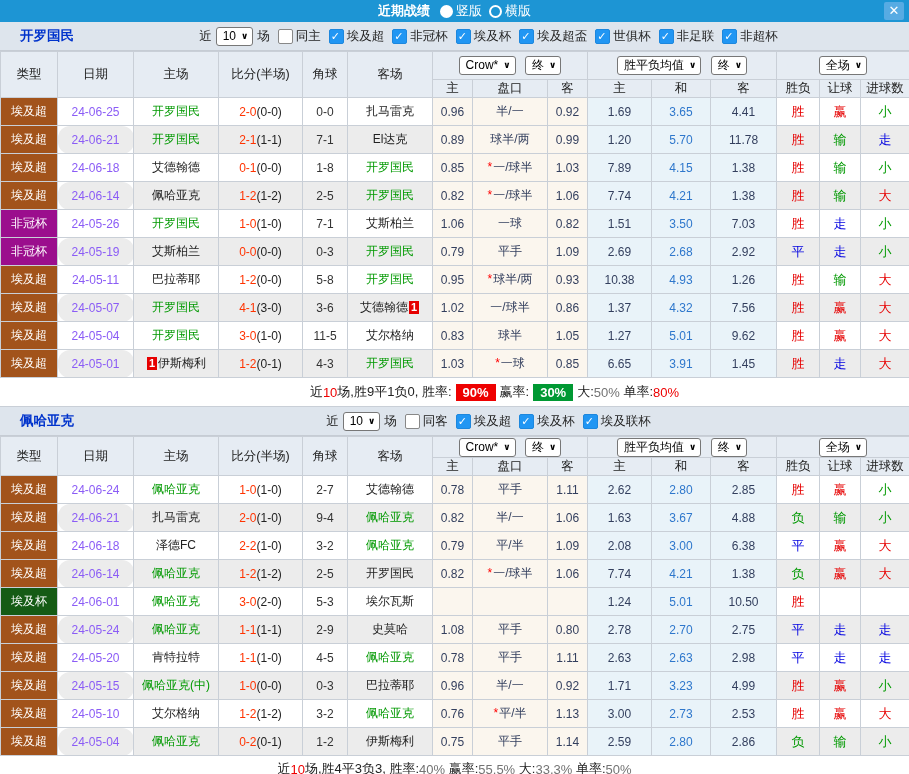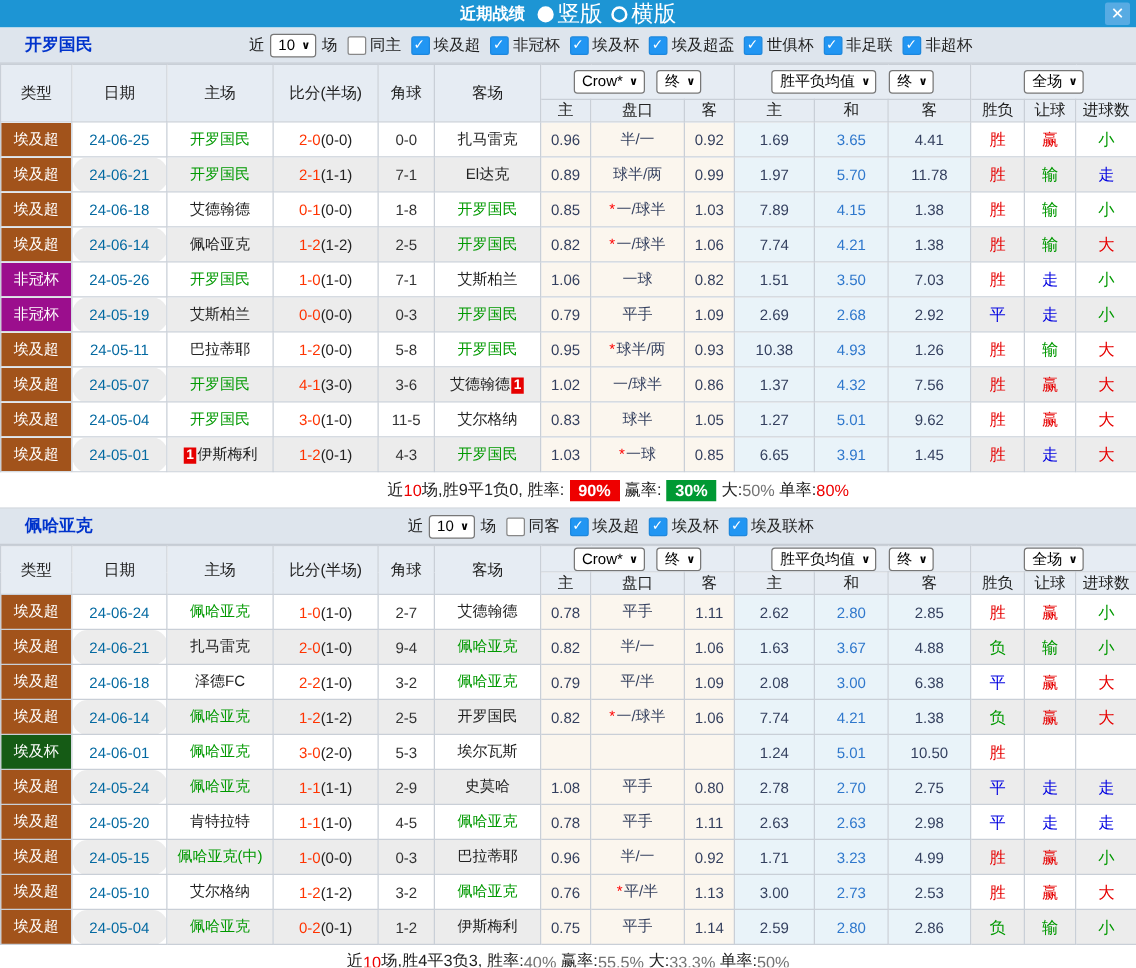--- a/index.html
+++ b/index.html
@@ -6,21 +6,21 @@
   .win{width:909px;height:774px;position:relative;background:#fff;
        font-family:"Liberation Sans","DejaVu Sans",sans-serif;overflow:hidden;}
 
   
   .titlebar{height:22px;background:#1d95d4;position:relative;display:flex;
             align-items:center;justify-content:center;color:#fff;}
   .title-text{font-weight:bold;font-size:13px;margin-right:3px;}
   .radio{display:inline-block;width:9px;height:9px;border:2px solid #fff;border-radius:50%;
          margin:0 3px 0 7px;cursor:pointer;flex:none;}
   .radio.checked{background:#fff;}
-  .radio-label{font-size:18px;cursor:pointer;}
+  .radio-label{font-size:13px;cursor:pointer;}
   .close{position:absolute;right:5px;top:2px;width:20px;height:18px;background:#57abe3;
          color:#fff;font-weight:bold;text-align:center;line-height:18px;border-radius:2px;
          font-size:13px;cursor:pointer;}
 
   
   .filter-row{height:28px;background:#dee5ed;border-bottom:1px solid #c6ccd4;position:relative;
               display:flex;align-items:center;font-size:12.5px;color:#222;}
   .team-name{position:absolute;left:20px;font-weight:bold;font-size:13.5px;color:#0033cc;}
   .filters{margin:0 auto;position:relative;left:34px;display:flex;align-items:center;}
   .ftxt{margin:0 1px;}
@@ -37,21 +37,21 @@
   
   table{border-collapse:collapse;table-layout:fixed;width:909px;font-size:12px;}
   th,td{border:1px solid #c9cfd7;text-align:center;overflow:hidden;white-space:nowrap;padding:0;}
   thead th{background:#e6ecf3;font-weight:normal;color:#222;font-size:12.5px;}
   tr.selrow{height:28px;}
   tr.subrow{height:17px;}
   .t2 tr.selrow{height:21px;}
   .t2 tr.subrow{height:16px;}
   tbody tr{height:28px;}
   td.c-type{color:#fff;font-size:12px;}
-  td.c-date{color:#0369a1;border-radius:12px;}
+  td.c-date{color:#8b5cf6;border-radius:12px;}
   td.c-team{color:#222;}
   .main{color:#009900;}
   .ft{color:#ff3300;text-align:right;}
   .ht{color:#222;}
   td.c-corner{color:#333;}
   td.c-odd{background:#fbf6ee;color:#333f5e;margin-left:40px;}
   td.c-avg{background:#e9f3f9;color:#333f5e;}
   td.c-avg.c-draw{color:#2e77cc;}
   td.c-res{font-size:13px;}
   tr.alt td.c-date,tr.alt td.c-team,tr.alt td.c-score,tr.alt td.c-corner,tr.alt td.c-res{background:#ececec;}
@@ -202,21 +202,21 @@
           <tr class="alt">
             <td class="c-type" style="background:#a2531b">埃及超</td>
             <td class="c-date">24-06-21</td>
             <td class="c-team"><span class="main">开罗国民</span></td>
             <td class="c-score"><span class="ft">2-1</span><span class="ht">(1-1)</span></td>
             <td class="c-corner">7-1</td>
             <td class="c-team"><span class="">El达克</span></td>
             <td class="c-odd">0.89</td>
             <td class="c-odd">球半/两</td>
             <td class="c-odd">0.99</td>
-            <td class="c-avg">1.97</td>
+            <td class="c-avg">1.20</td>
             <td class="c-avg c-draw">5.70</td>
             <td class="c-avg">11.78</td>
             <td class="c-res" style="color:#e60000">胜</td>
             <td class="c-res" style="color:#009900">输</td>
             <td class="c-res" style="color:#0000e0">走</td>
           </tr>
           <tr>
             <td class="c-type" style="background:#a2531b">埃及超</td>
             <td class="c-date">24-06-18</td>
             <td class="c-team"><span class="">艾德翰德</span></td>

